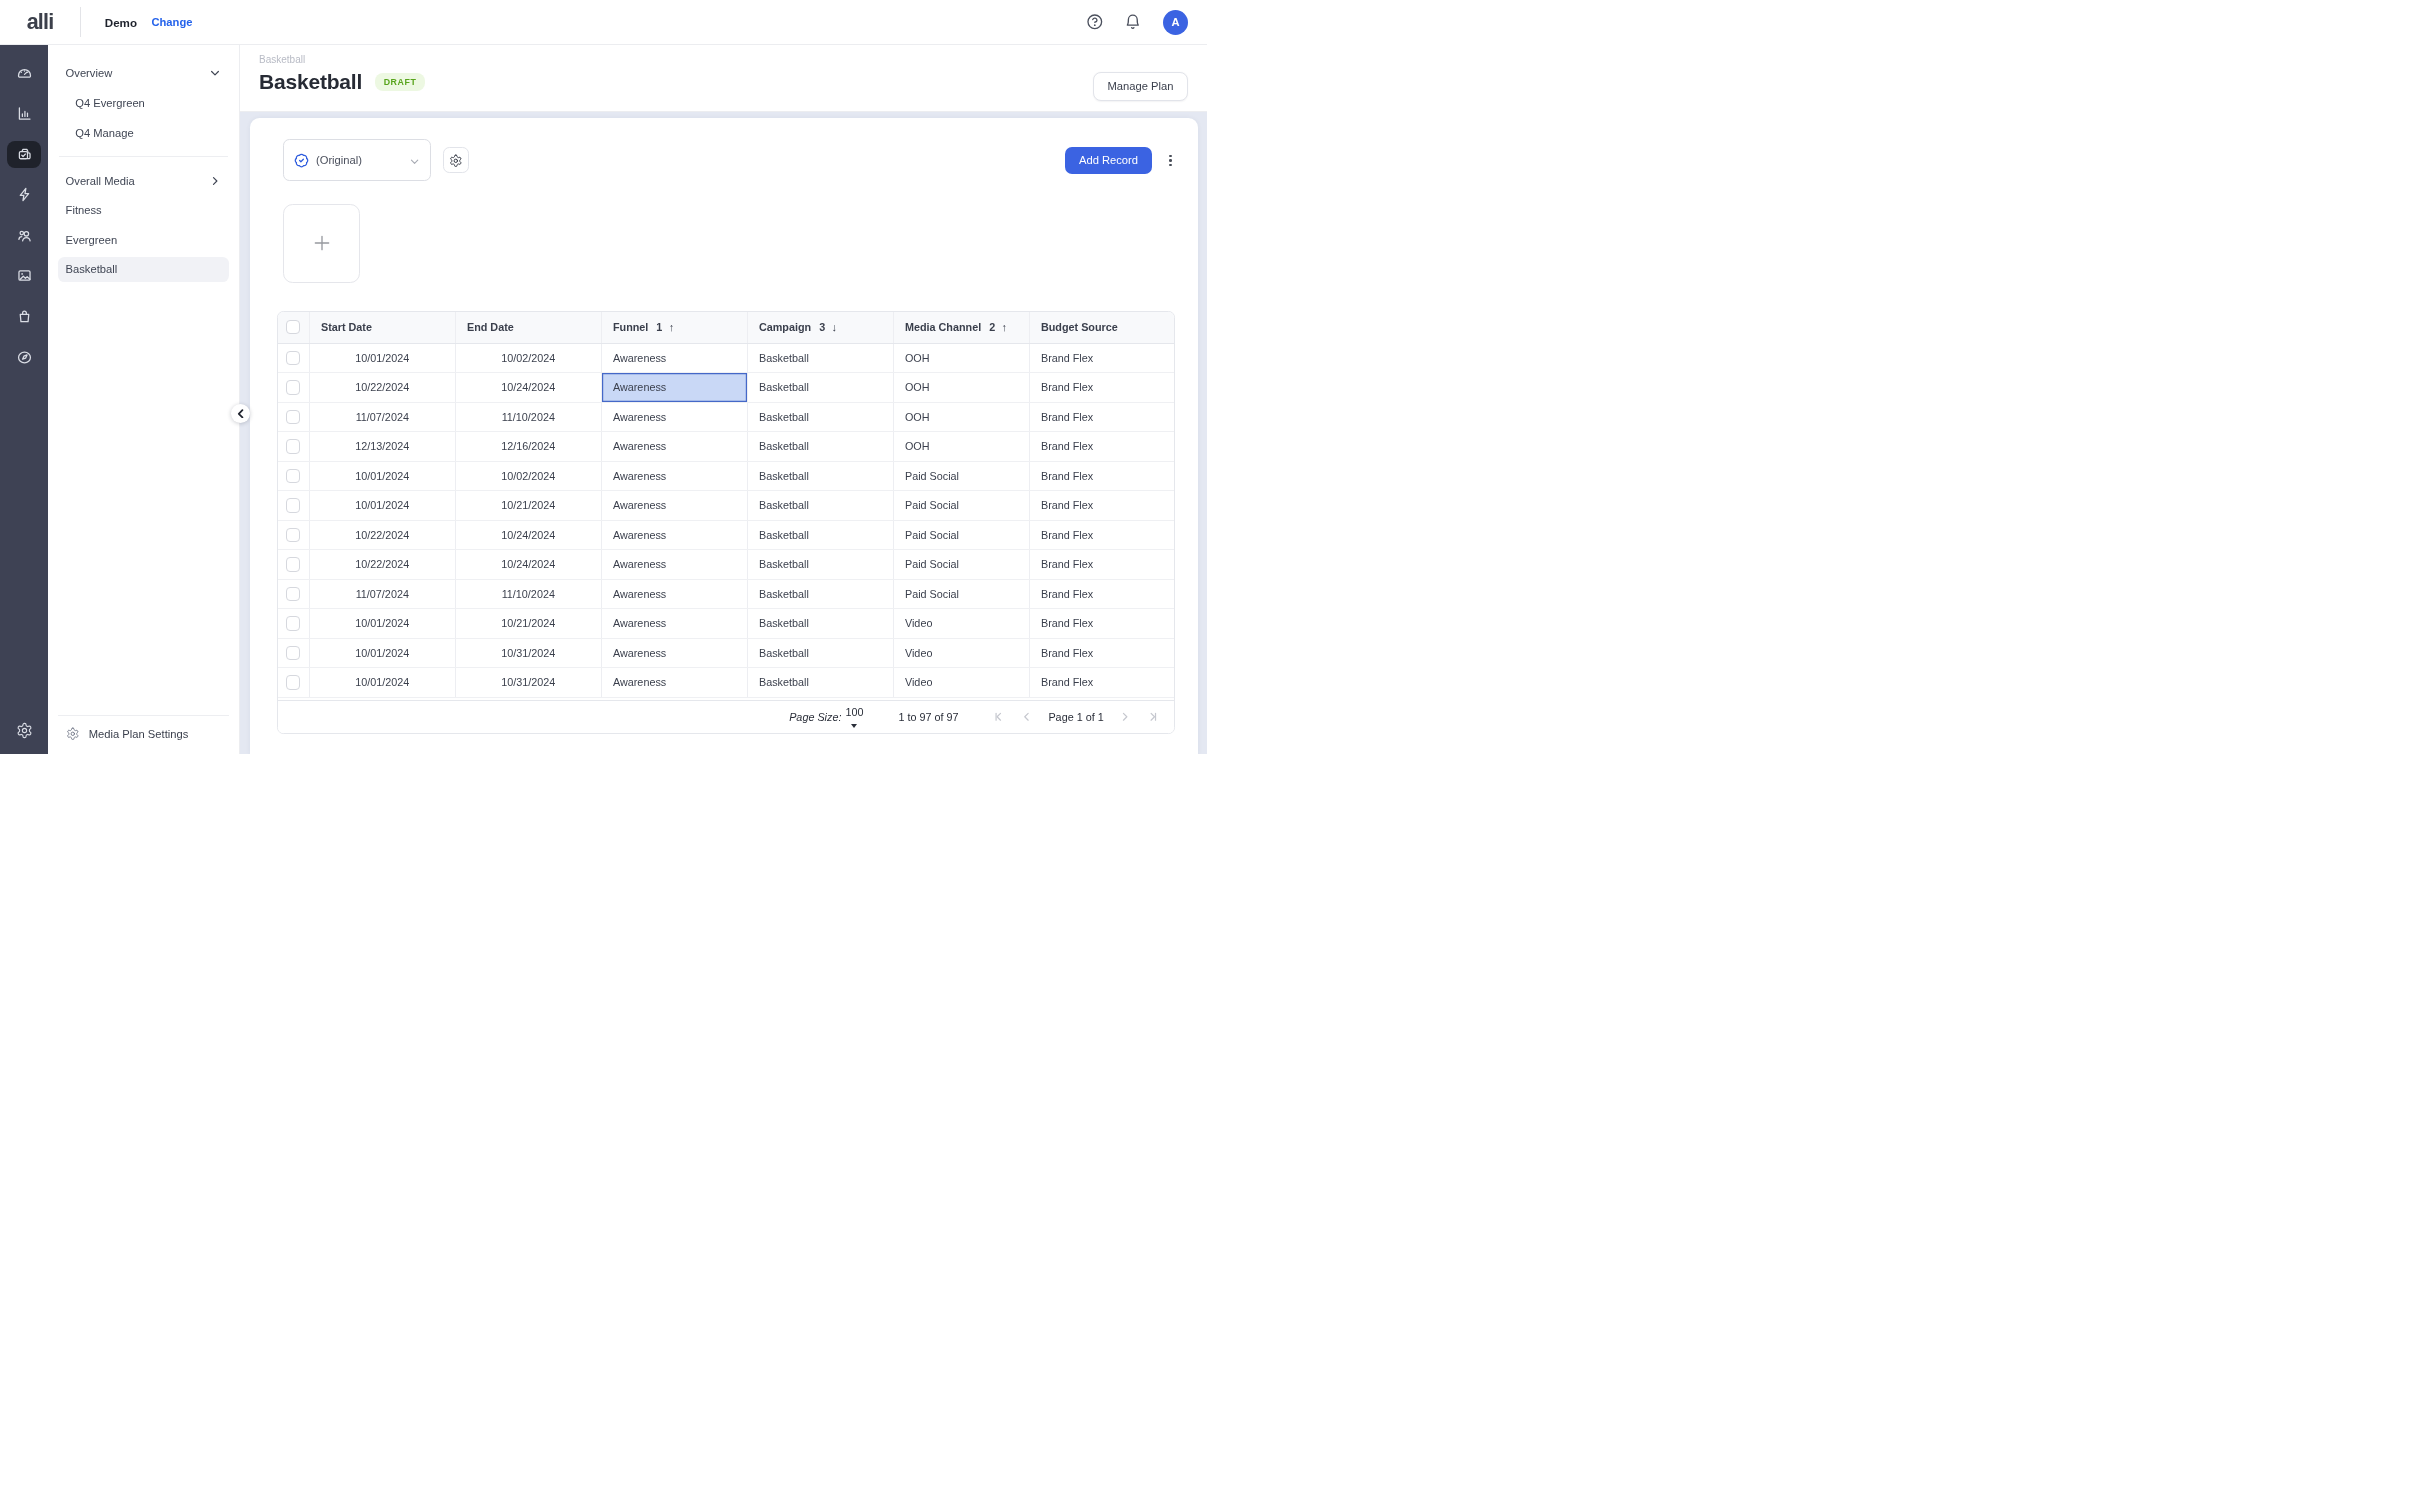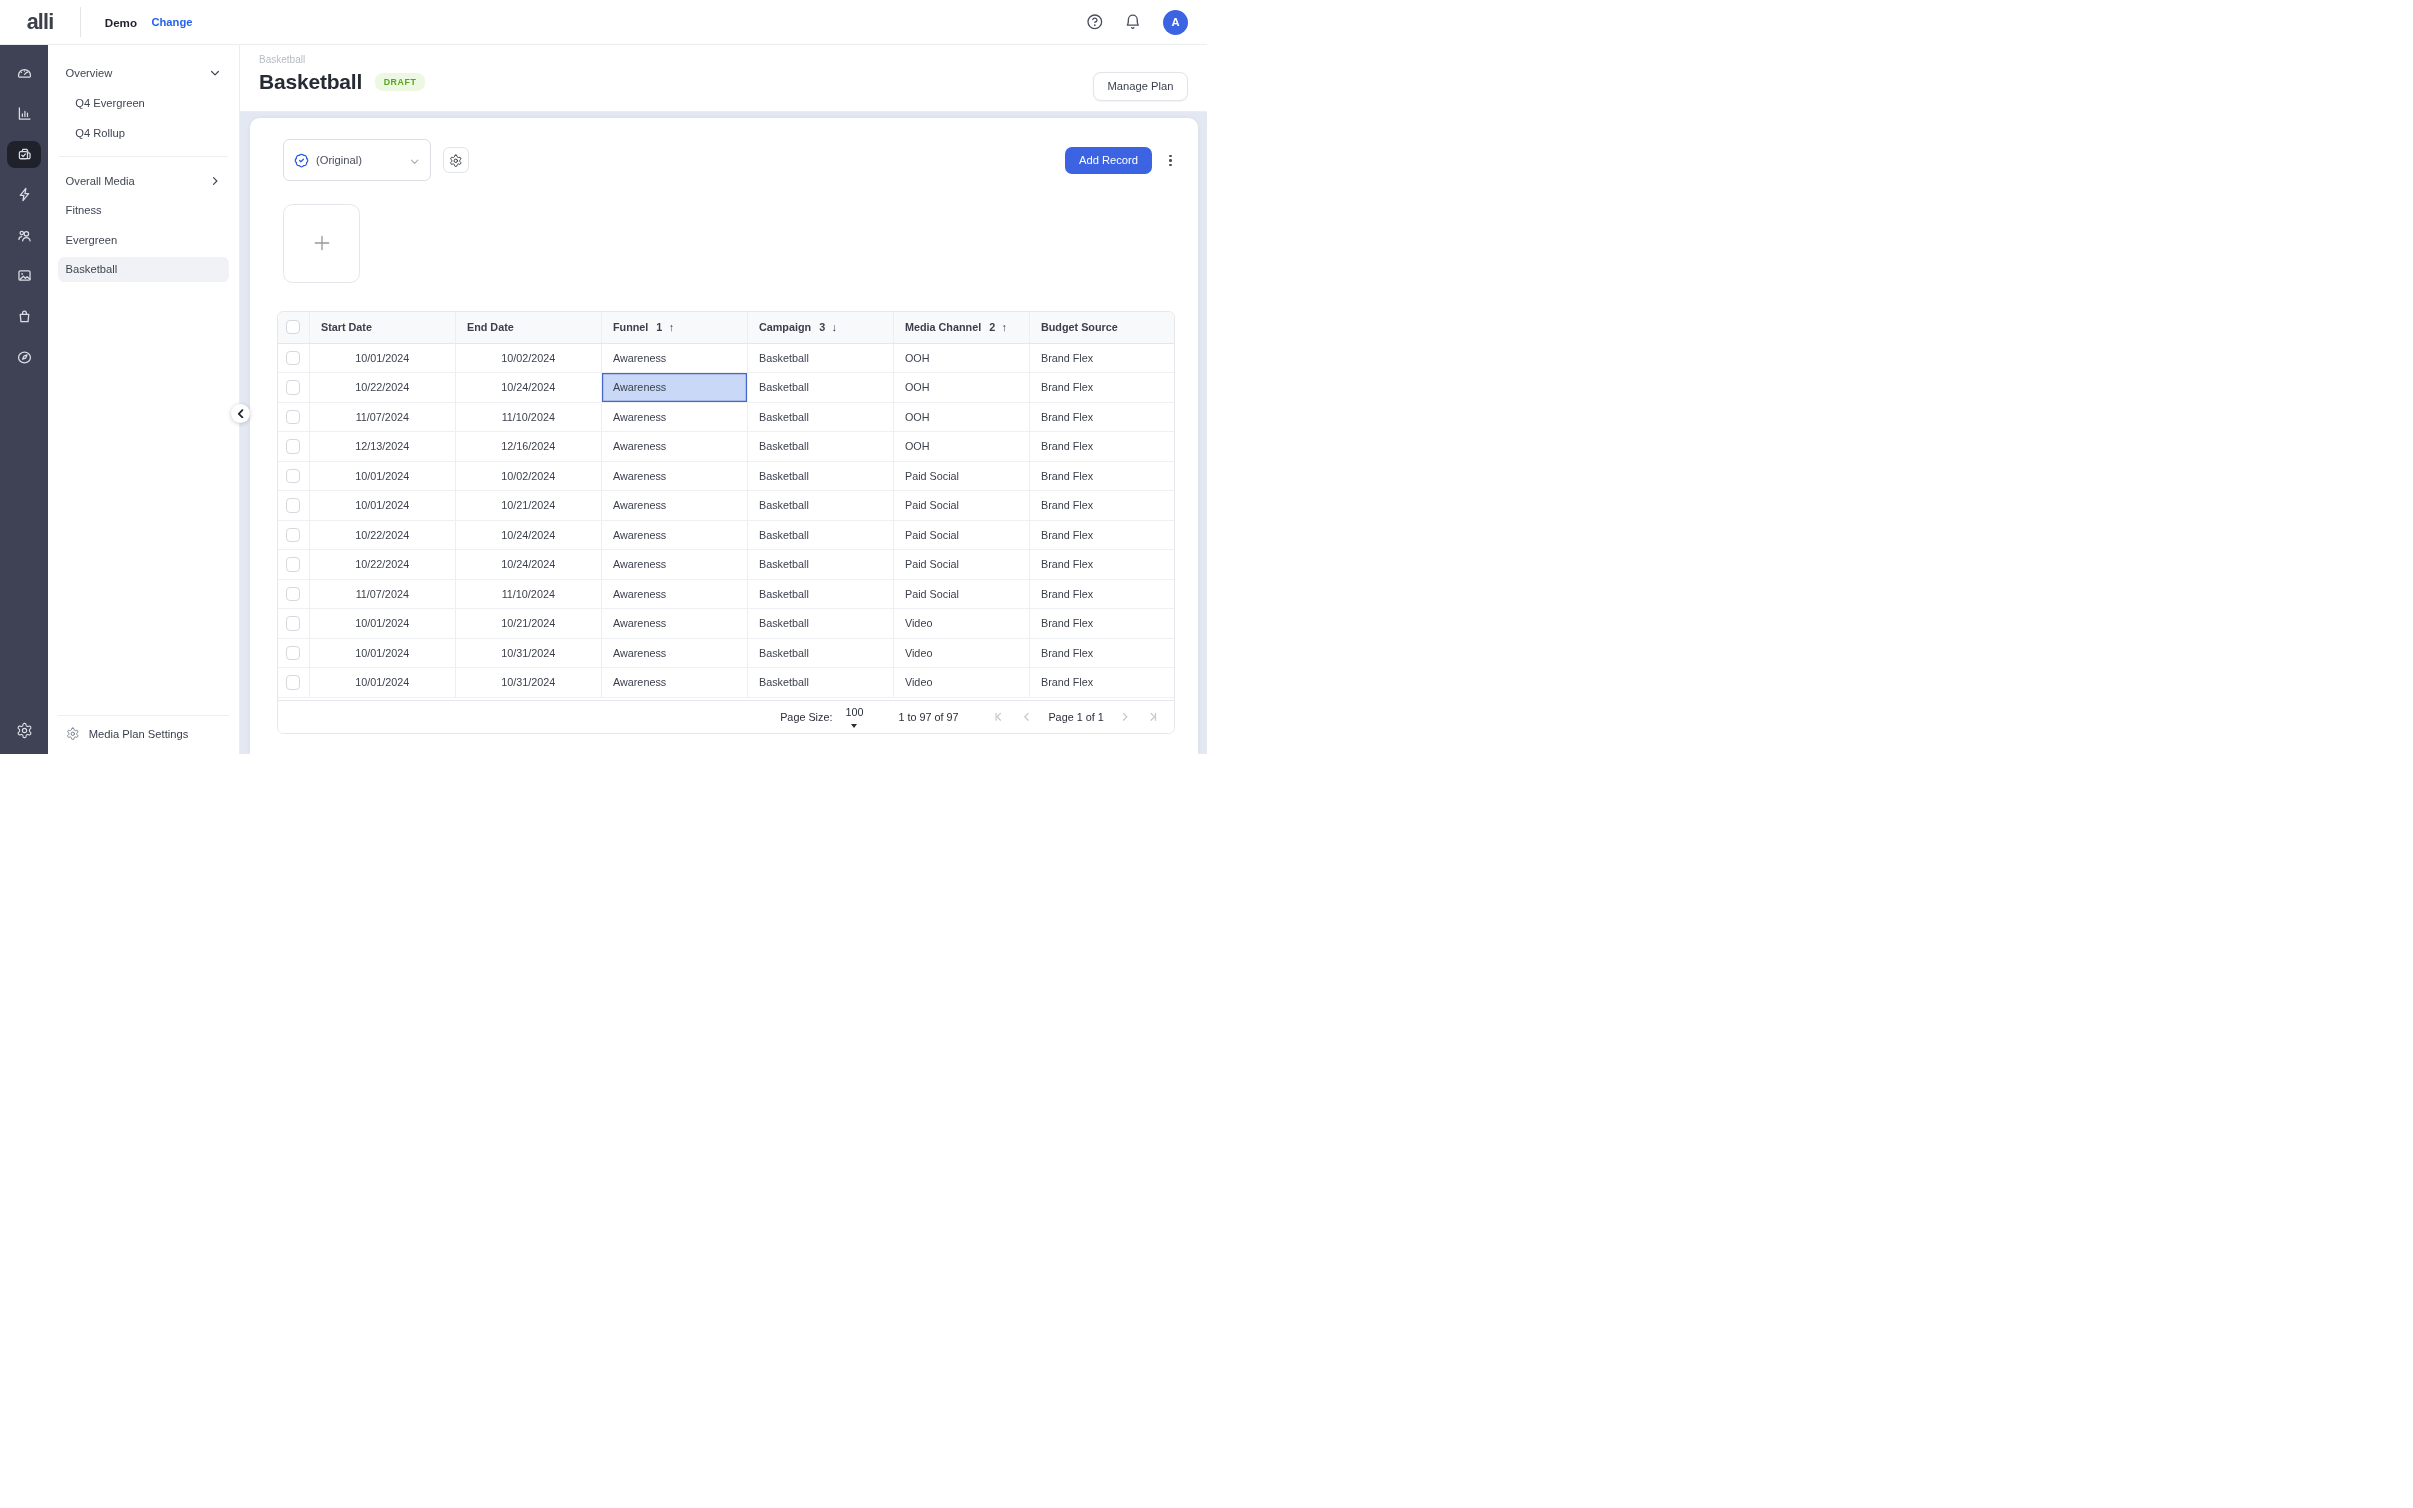--- a/index.html
+++ b/index.html
@@ -113,21 +113,21 @@
   .cell-check { justify-content:center; padding:0; }
   .checkbox { width:14.4px; height:14.4px; border:1.2px solid #D6D8DE; border-radius:4px; background:#fff;
     cursor:pointer; }
   .c-date { justify-content:center; }
   .tcell.selected { background:#C9D8F6; box-shadow:inset 0 0 0 1.2px #4568C8; }
   .row-sliver { height:2.4px; background:#fff; }
 
   
   .tfoot { height:33px; border-top:0.8px solid #E5E7EC; display:flex; align-items:center;
     justify-content:flex-end; padding-right:14.4px; font-size:10.8px; color:#2A2E39; background:#fff; }
-  .psize-label { margin-right:13px; }
+  .psize-label { margin-right:4px;font-style:italic; }
   .psize-select { display:flex; align-items:center; gap:5.6px; cursor:pointer; margin-right:35px;
     font-weight:400;flex-direction:column; }
   .caret { width:0; height:0; border-left:3.6px solid transparent; border-right:3.6px solid transparent;
     border-top:4.4px solid #2A2E39; }
   .range { margin-right:34px; font-weight:400; }
   .pg-ic { width:13.6px; height:13.6px; color:#C6C8CF; cursor:default; }
   .pg-gap { margin-right:14.4px; display:flex; align-items:center; }
   .page-label { margin-right:14.4px; }
 </style>
 </head>
@@ -229,21 +229,21 @@
       <span class="nav-chev">
         <svg viewBox="0 0 16 16" fill="none" stroke="currentColor" stroke-width="1.6" stroke-linecap="round" stroke-linejoin="round">
             <path d="m3.5 6 4.5 4.5L12.5 6"></path>
           </svg>
       </span>
     </div>
     <div class="nav-item nav-sub">
       <span>Q4 Evergreen</span>
     </div>
     <div class="nav-item nav-sub">
-      <span>Q4 Rollup</span>
+      <span>Q4 Manage</span>
     </div>
     <div class="nav-divider"></div>
     <div class="nav-item">
       <span>Overall Media</span>
       <span class="nav-chev">
         <svg viewBox="0 0 16 16" fill="none" stroke="currentColor" stroke-width="1.6" stroke-linecap="round" stroke-linejoin="round">
             <path d="m6 3.5 4.5 4.5L6 12.5"></path>
           </svg>
       </span>
     </div>

